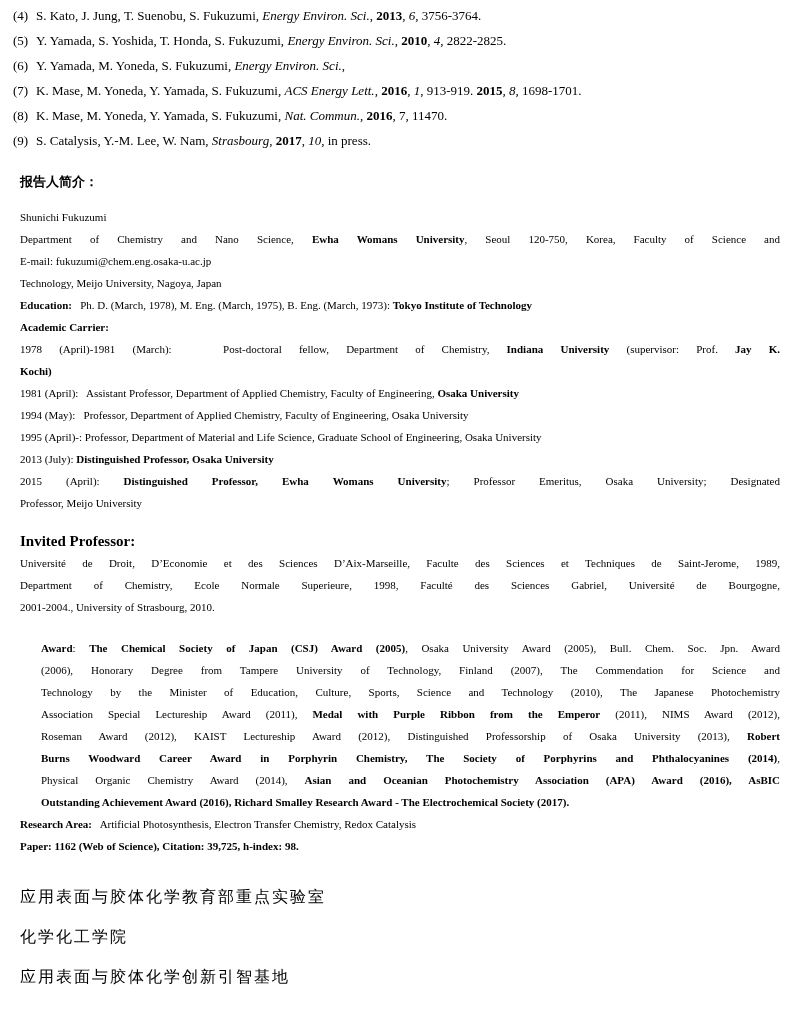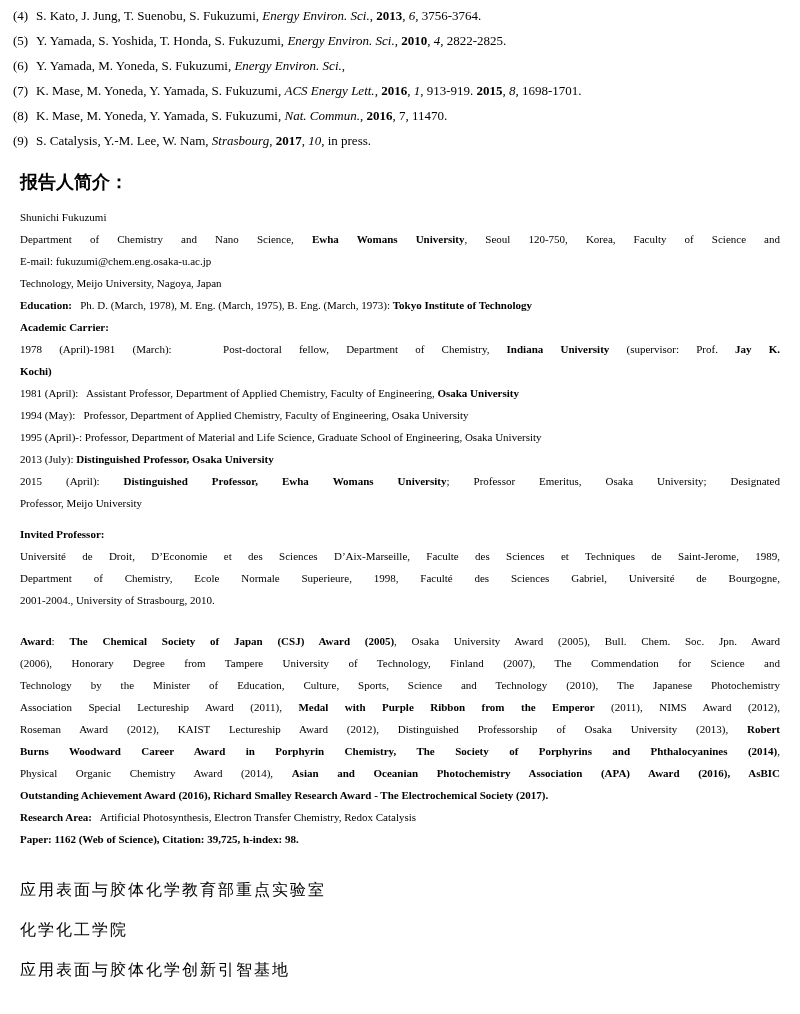--- a/index.html
+++ b/index.html
@@ -17,31 +17,31 @@
   .i { font-style: italic; }
 
   
   .references { margin-left: -7px; font-size: 13px; }
   .ref { position: relative; padding-left: 23px; line-height: 25px; height: 25px; overflow: hidden; }
   .ref-num { position: absolute; left: 0; top: 0; }
 
   
   .cn-heading {
     margin: 16px 0 0 0;
-    font-size: 18px; line-height: 26px;
+    font-size: 13px; line-height: 26px;
     font-weight: bold;
   }
 
   
   .block { font-size: 11px; }
   .line { line-height: 22px; height: 22px; overflow: hidden; text-align: left; }
   .just { text-align: justify; text-align-last: justify; }
   .bio { margin-top: 11px; }
-  .heading-en { margin-top: 9px; font-size: 11px; line-height: 22px; font-weight: bold; }
-  .award { margin-top: 19px; }
+  .heading-en { margin-top: 16px; font-size: 15px; line-height: 22px; font-weight: bold; }
+  .award { margin-top: 19px; margin-left: 21px; }
 
   
   .footer {
     margin-top: 20px;
     padding-right: 95px;
     text-align: left;
     font-size: 16px;
   }
   .footer-line { line-height: 40px; height: 40px; letter-spacing: 2px; overflow: hidden; }
 </style>

